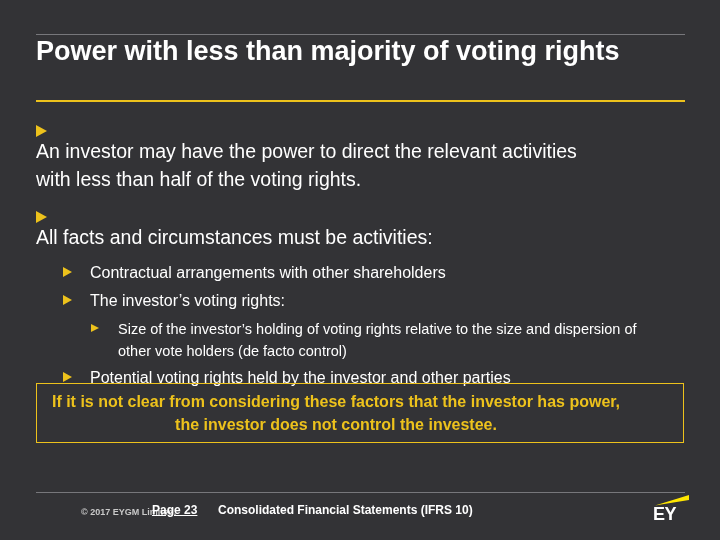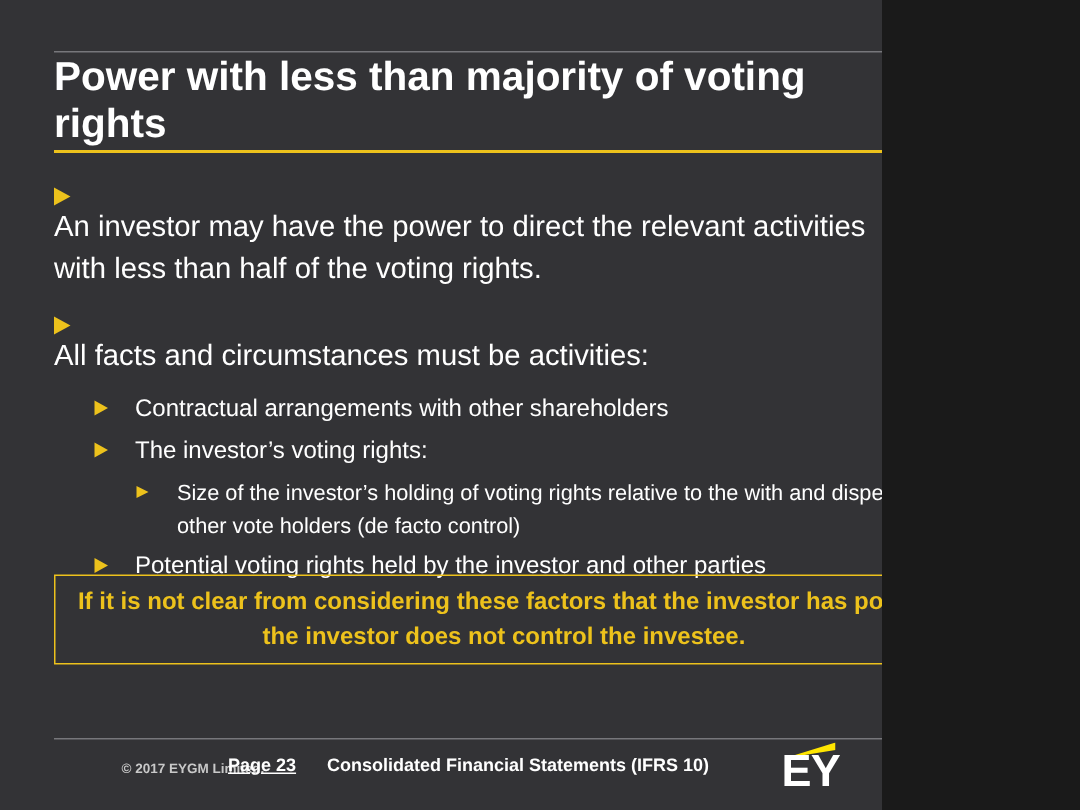--- a/index.html
+++ b/index.html
@@ -7,21 +7,21 @@
     --text: #ffffff;
     --gold: #edc21c;
     --beam: #ffe600;
     --divider: #77777b;
     --muted: #c9c9c9;
   }
   * { margin: 0; padding: 0; box-sizing: border-box; }
   html, body { background: #1a1a1a; }
   .slide {
     position: relative;
-    width: 588px;
+    width: 720px;
     height: 540px;
     background: var(--bg);
     font-family: "Liberation Sans", sans-serif;
     color: var(--text);
     overflow: hidden;
   }
 
   
   .top-rule    { position: absolute; left: 36px; width: 649px; top: 34px;  height: 1px; background: var(--divider); }
   .title-rule  { position: absolute; left: 36px; width: 649px; top: 100px; height: 2px; background: var(--gold); }
@@ -81,21 +81,21 @@
     font-size: 12px; font-weight: bold; color: var(--text);
   }
 
   
   .logo {
     position: absolute; right: 31px; top: 495px;
     width: 36px; display: flex; flex-direction: column; align-items: flex-start;
   }
   .logo .beam { display: block; width: 34px; height: 11px; margin-left: 2px; }
   .logo-text {
-    font-size: 30px; font-weight: bold; line-height: 19px;
+    font-size: 18px; font-weight: bold; line-height: 19px;
     letter-spacing: -0.5px; color: var(--text); margin-top: -1px;
   }
 </style>
 </head>
 <body>
 
 <div class="slide">
 
   <div class="top-rule"></div>
 
@@ -121,21 +121,21 @@
     </div>
 
 
     <div class="bullet lvl2">
       <span class="arrow"></span>
       <span class="bullet-text">The investor’s voting rights:</span>
     </div>
 
     <div class="bullet lvl3">
       <span class="arrow"></span>
-      <span class="bullet-text">Size of the investor’s holding of voting rights relative to the with and dispersion of other vote holders (de facto control)</span>
+      <span class="bullet-text">Size of the investor’s holding of voting rights relative to the size and dispersion of other vote holders (de facto control)</span>
     </div>
 
     <div class="bullet lvl2">
       <span class="arrow"></span>
       <span class="bullet-text">Potential voting rights held by the investor and other parties</span>
     </div>
 
   </div>
 
   <div class="callout">

